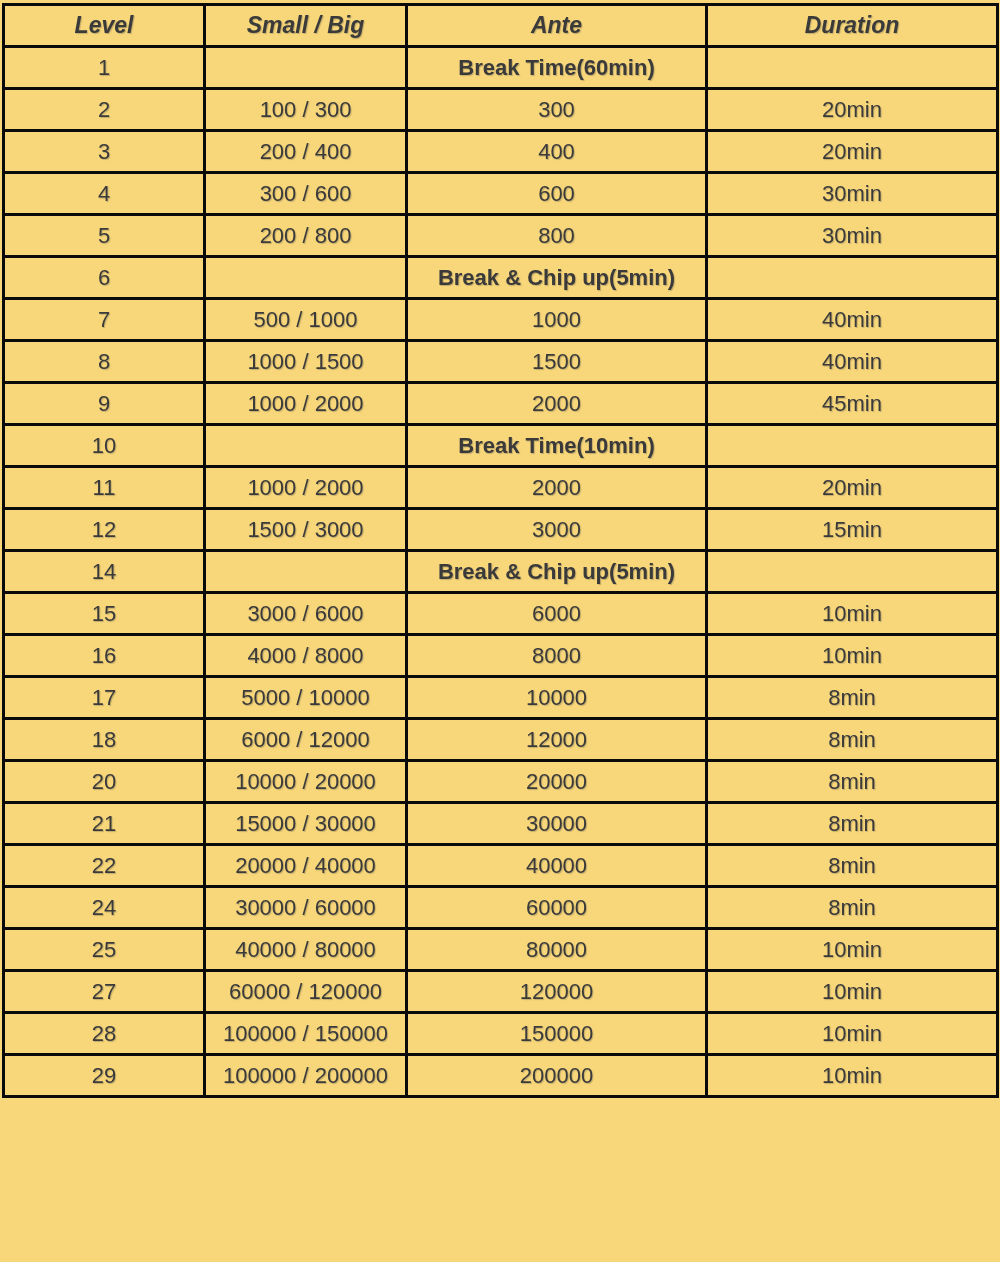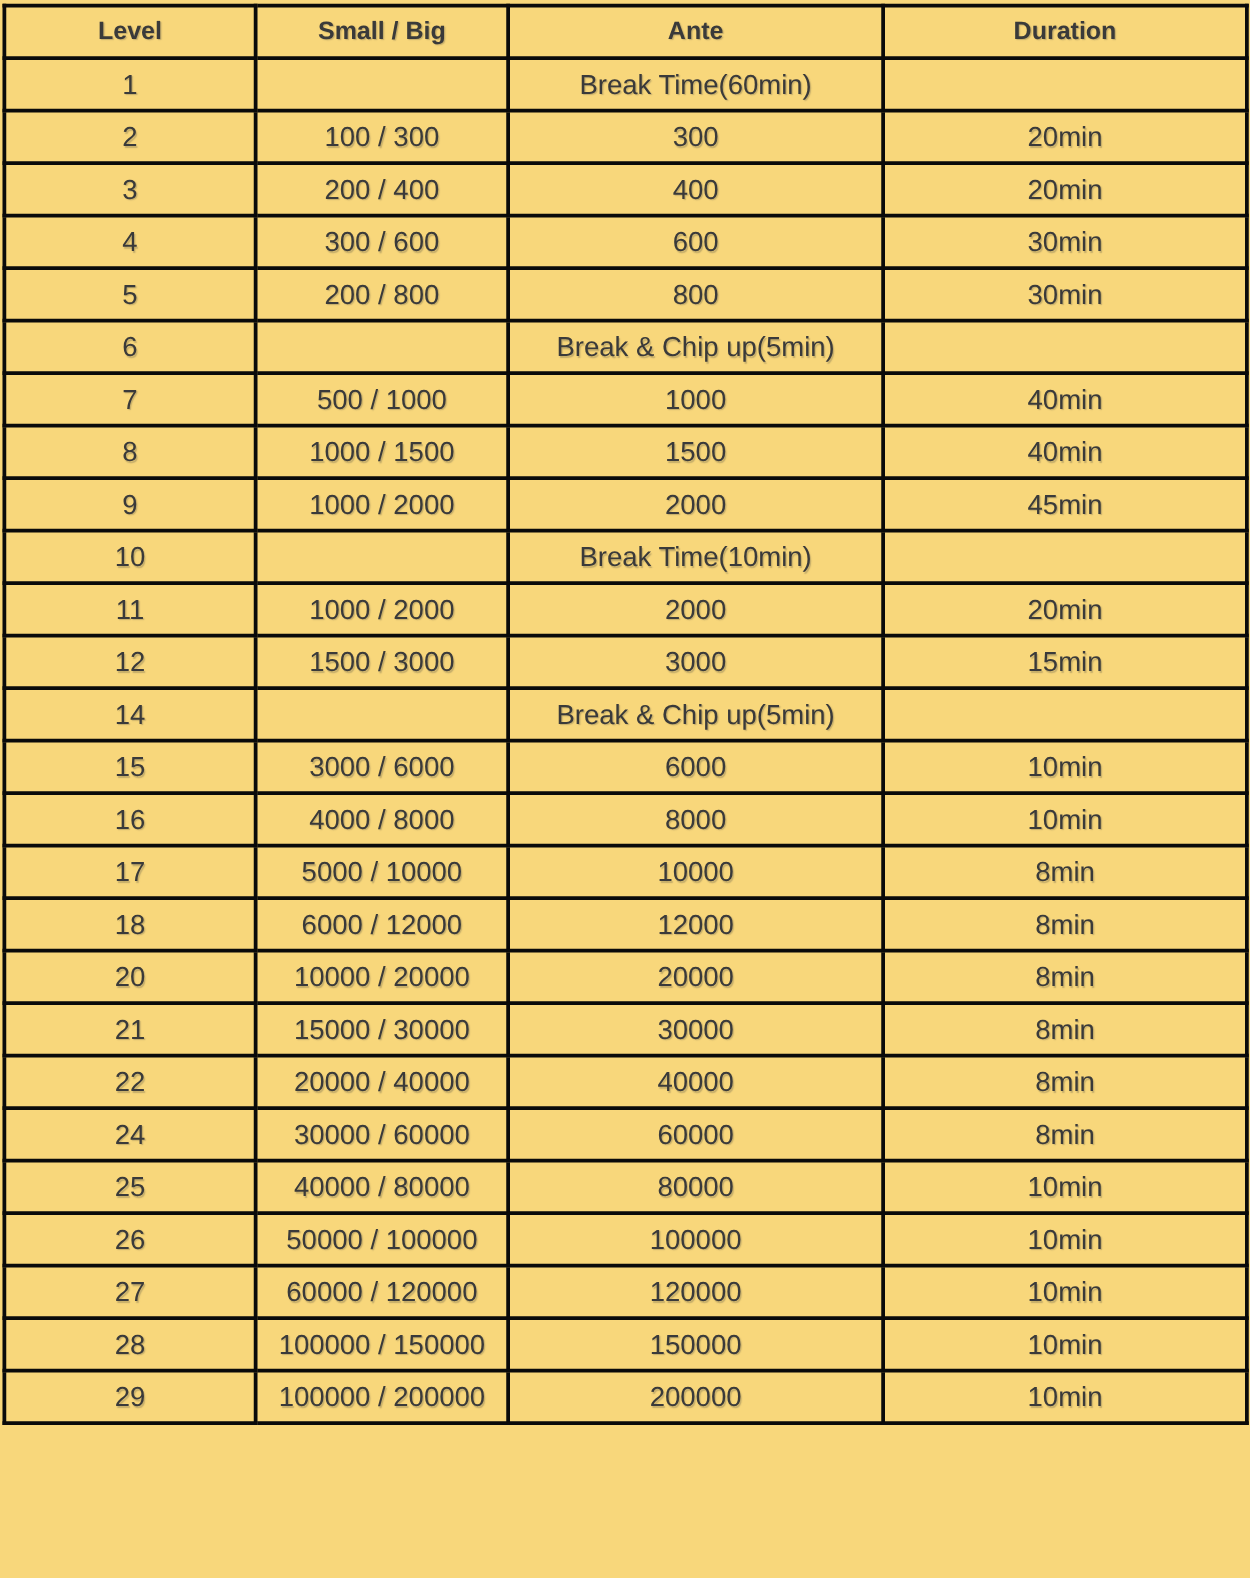--- a/index.html
+++ b/index.html
@@ -35,25 +35,26 @@
     padding:0 2px;
     text-align:center;
     vertical-align:middle;
     color:var(--text);
     font-size:22px;
     white-space:nowrap;
     overflow:hidden;
     text-shadow:1px 1px 1px rgba(58,58,58,0.28);
   }
   table.blind-table th{
-    font-size:20px;
+    font-size:23px;
     font-weight:bold;
+    font-style:italic;
   }
   td.break-text{
-    font-weight:normal;
+    font-weight:bold;
   }
 </style>
 </head>
 <body>
 
 <div class="table-wrap">
   <table class="blind-table">
     <colgroup>
       <col class="c-level">
       <col class="c-smallbig">
@@ -195,26 +196,20 @@
           <td>60000</td>
           <td>8min</td>
         </tr>
         <tr>
           <td>25</td>
           <td>40000 / 80000</td>
           <td>80000</td>
           <td>10min</td>
         </tr>
         <tr>
-          <td>26</td>
-          <td>50000 / 100000</td>
-          <td>100000</td>
-          <td>10min</td>
-        </tr>
-        <tr>
           <td>27</td>
           <td>60000 / 120000</td>
           <td>120000</td>
           <td>10min</td>
         </tr>
         <tr>
           <td>28</td>
           <td>100000 / 150000</td>
           <td>150000</td>
           <td>10min</td>

